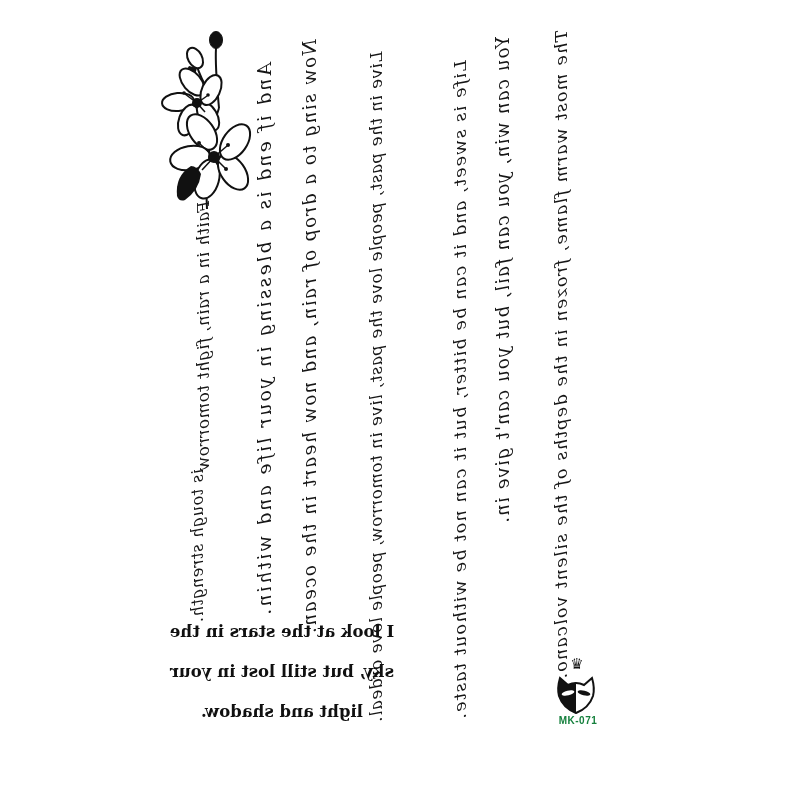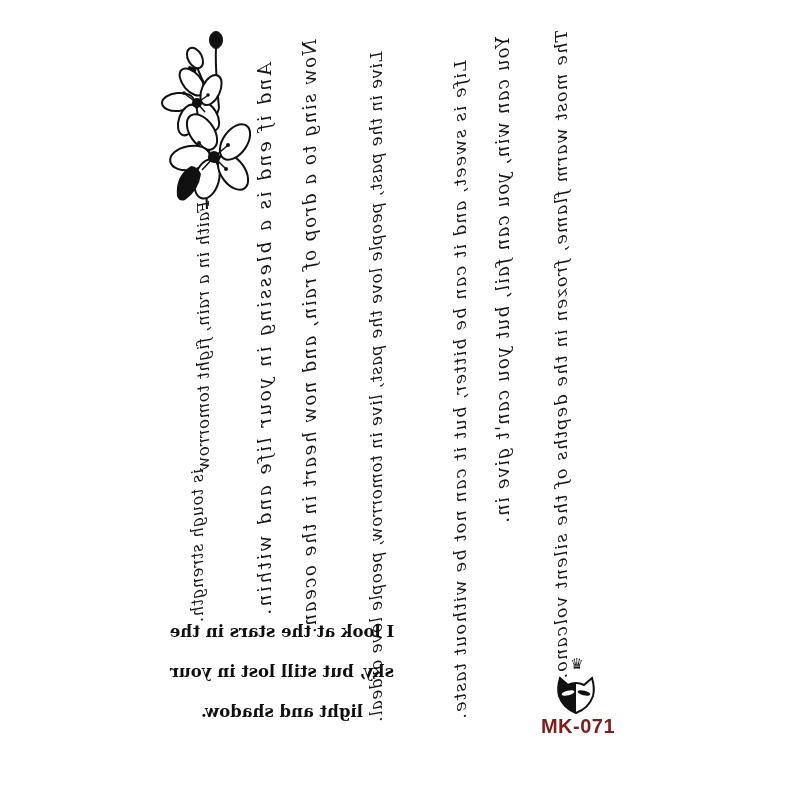--- a/index.html
+++ b/index.html
@@ -45,21 +45,21 @@
   .crown{
     position:absolute;left:556px;top:657px;width:42px;
     text-align:center;font-size:15px;color:#111;line-height:15px;
     font-family:"DejaVu Sans", sans-serif;
   }
   .mask{position:absolute;left:555px;top:674px;width:42px;height:42px;}
   .product-code{
     position:absolute;left:540px;top:715px;width:76px;
     text-align:center;
     font-family:"Liberation Sans", sans-serif;
-    font-weight:bold;font-size:20px;color:#7f1d1d;letter-spacing:0.5px;
+    font-weight:bold;font-size:10px;color:#15803d;letter-spacing:0.5px;
   }
 </style>
 </head>
 <body>
 
 <div id="sheet">
 
   <svg class="flower" viewBox="0 0 140 195" xmlns="http://www.w3.org/2000/svg">
     <g stroke="#111" fill="none" stroke-width="2">
 

